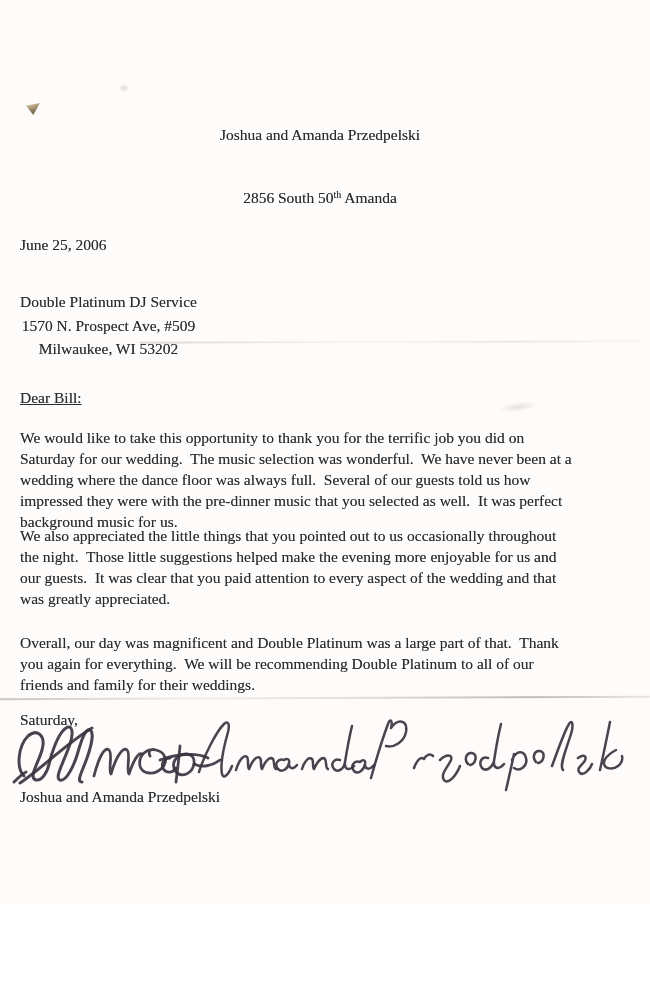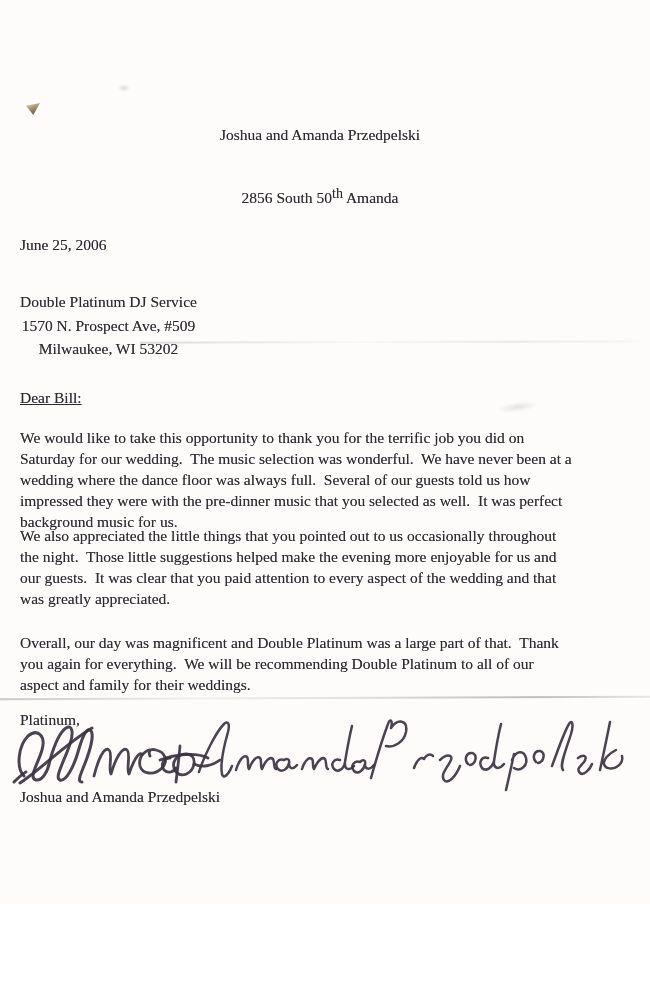--- a/index.html
+++ b/index.html
@@ -21,21 +21,21 @@
     line-height:21px;
     white-space:pre;
     color:#2c2b32;
     text-shadow:0 0 0.5px rgba(44,43,50,0.55);
   }
   .sender{
     top:82px;left:0;width:640px;
     text-align:center;
   }
   .sender .sup{
-    font-size:14px;
+    font-size:10px;
     position:relative;top:-5px;
   }
   .date-line{top:234px;left:20px;}
   .recipient{top:290px;left:20px;line-height:23.5px;text-align:center;}
   .salutation{top:387px;left:20px;text-decoration:underline;}
   .para-1{top:427px;left:20px;}
   .para-2{top:525px;left:20px;}
   .para-3{top:632px;left:20px;}
   .closing{top:709px;left:20px;}
   .typed-name{top:786px;left:20px;}
@@ -109,23 +109,23 @@
 Saturday for our wedding.  The music selection was wonderful.  We have never been at a
 wedding where the dance floor was always full.  Several of our guests told us how
 impressed they were with the pre-dinner music that you selected as well.  It was perfect
 background music for us.</div>
   <div class="txt para-2">We also appreciated the little things that you pointed out to us occasionally throughout
 the night.  Those little suggestions helped make the evening more enjoyable for us and
 our guests.  It was clear that you paid attention to every aspect of the wedding and that
 was greatly appreciated.</div>
   <div class="txt para-3">Overall, our day was magnificent and Double Platinum was a large part of that.  Thank
 you again for everything.  We will be recommending Double Platinum to all of our
-aspect and family for their weddings.</div>
+friends and family for their weddings.</div>
 
-  <div class="txt closing">Platinum,</div>
+  <div class="txt closing">Saturday,</div>
 
   <svg class="signature-svg" viewBox="0 0 620 95" role="img" aria-label="Joshua Amanda Przedpelski">
 
     <g stroke-width="3">
       <path d="M14,64 C6,56 8,34 18,24 C28,16 36,24 32,38 C28,52 18,66 26,68 C32,69 38,60 40,48"></path>
       <path d="M40,48 C44,34 50,20 56,16 C62,12 64,20 60,32 C54,50 44,66 50,68 C56,70 64,54 68,40 C72,26 76,16 80,18 C84,20 82,32 77,46 C72,60 66,70 72,70"></path>
       <path d="M10,71 C30,58 58,30 82,16"></path>
       <path d="M4,70 C8,66 12,62 16,60"></path>
     </g>
     <g stroke-width="2.8">

